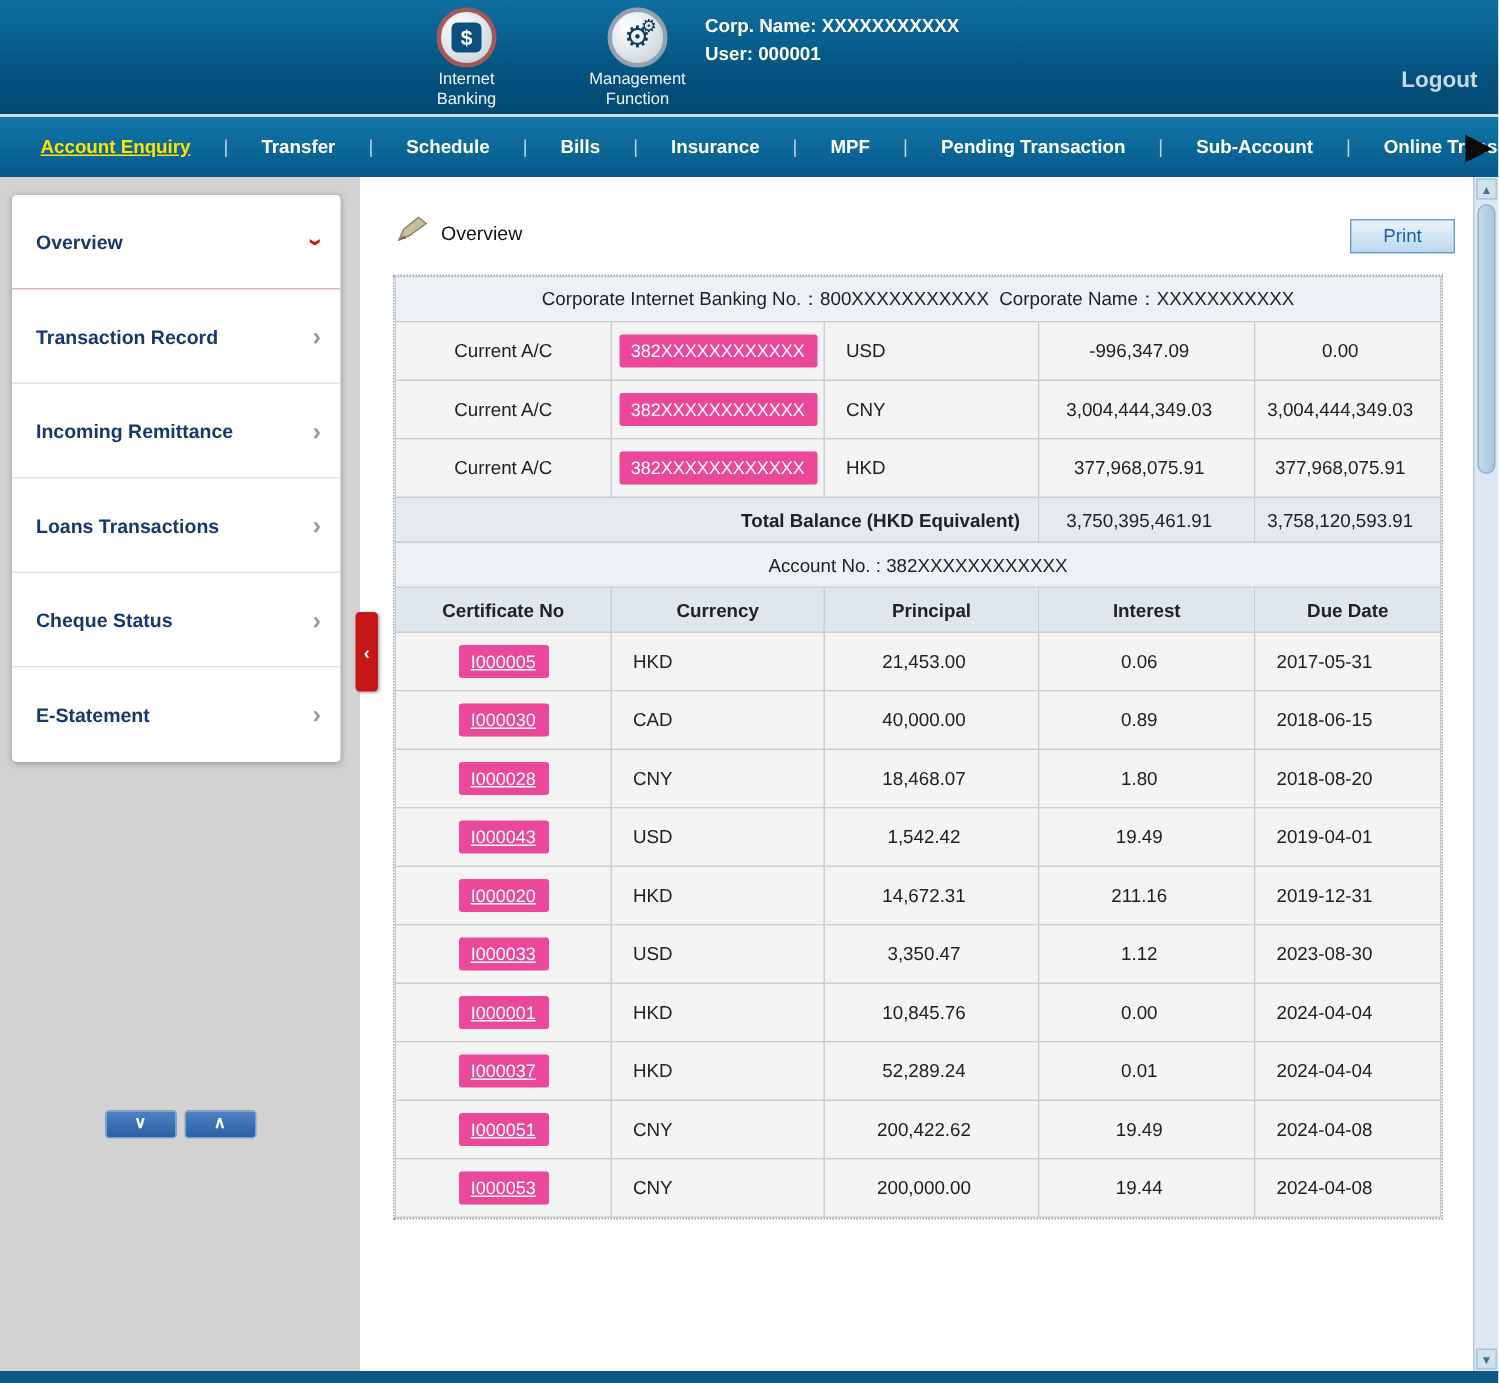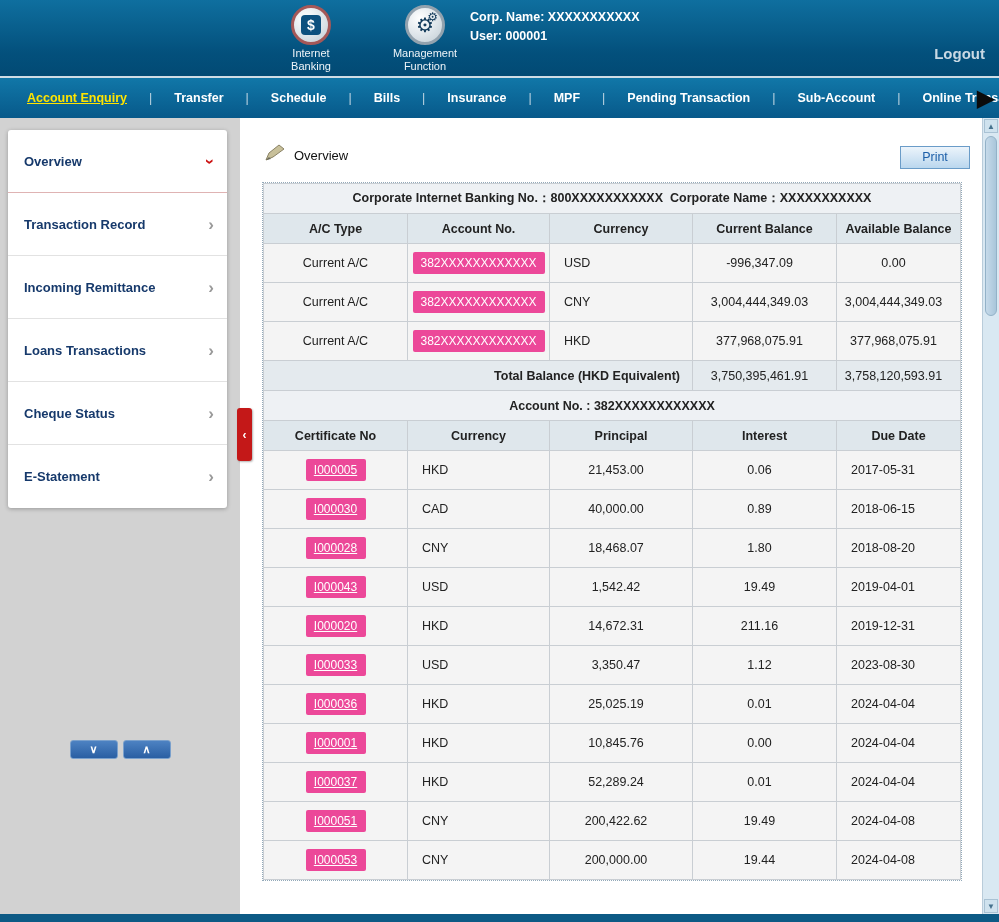--- a/index.html
+++ b/index.html
@@ -46,21 +46,21 @@
   .content-head { display:flex; align-items:center; margin:26px 0 0 16px; }
   .edit-icon { margin-right:8px; }
   .page-title { font-size:13px; color:#111; }
   .print-btn { position:absolute; right:12px; top:28px; width:70px; height:23px; background:linear-gradient(#ecf4fb,#bad7ee); border:1px solid #6a9cc8; border-radius:0; color:#1c5fa8; font-size:12.5px; text-align:center; line-height:21px; cursor:pointer; }
 
   
   .tables { margin:16px 20px 0 14px; border:1px dotted #93a9b9; }
   table { width:100%; border-collapse:collapse; table-layout:fixed; font-size:12.5px; color:#222; }
   table.second { margin-top:-1px; }
   td,th { border:1px solid #c9ced3; overflow:hidden; }
-  .caption-cell { background:#eef1f4; font-weight:bold; text-align:center; height:30px; font-size:12.5px; border-bottom:1px dotted #93a9b9; }
+  .caption-cell { background:#eef1f4; font-weight:normal; text-align:center; height:30px; font-size:12.5px; border-bottom:1px dotted #93a9b9; }
   .hdr th { background:#dfe7ec; font-weight:bold; text-align:center; height:30px; }
   tbody td { background:#f4f4f4; height:39px; }
   .total-row td { background:#e4eaee; height:30px; }
   .total-row .total-label { font-weight:bold; text-align:right; padding-right:12px; }
   .c { text-align:center; }
   .l { text-align:left; padding-left:14px; }
   .r { text-align:center; padding-right:10px; }
   .acct-btn { display:inline-block; background:#ec4899; color:#fff; font-size:12px; padding:4px 0; border-radius:2px; cursor:pointer; text-align:center; }
   .acct-btn.wide { width:132px; }
   .acct-btn.cert { width:60px;text-decoration:underline; }
@@ -175,27 +175,20 @@
             <col style="width:144px">
             <col style="width:142px">
             <col style="width:143px">
             <col style="width:144px">
             <col>
           </colgroup>
         <thead>
           <tr>
               <th class="caption-cell" colspan="5">Corporate Internet Banking No.：800XXXXXXXXXXX&nbsp;&nbsp;Corporate Name：XXXXXXXXXXX</th>
             </tr>
-          <tr class="hdr">
-            <th>A/C Type</th>
-            <th>Account No.</th>
-            <th>Currency</th>
-            <th>Current Balance</th>
-            <th>Available Balance</th>
-          </tr>
         </thead>
         <tbody>
   <tr>
     <td class="c">Current A/C</td>
     <td class="c">
       <span class="acct-btn wide">382XXXXXXXXXXXX</span>
     </td>
     <td class="l">USD</td>
     <td class="r">-996,347.09</td>
     <td class="r">0.00</td>
@@ -304,29 +297,20 @@
   <tr>
     <td class="c">
       <span class="acct-btn cert">I000033</span>
     </td>
     <td class="l">USD</td>
     <td class="r">3,350.47</td>
     <td class="r">1.12</td>
     <td class="l">2023-08-30</td>
   </tr>
 
-  <tr>
-    <td class="c">
-      <span class="acct-btn cert">I000036</span>
-    </td>
-    <td class="l">HKD</td>
-    <td class="r">25,025.19</td>
-    <td class="r">0.01</td>
-    <td class="l">2024-04-04</td>
-  </tr>
 
   <tr>
     <td class="c">
       <span class="acct-btn cert">I000001</span>
     </td>
     <td class="l">HKD</td>
     <td class="r">10,845.76</td>
     <td class="r">0.00</td>
     <td class="l">2024-04-04</td>
   </tr>

